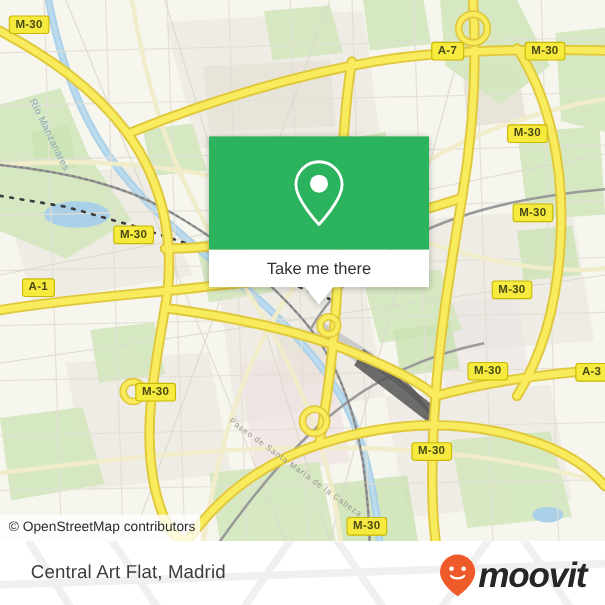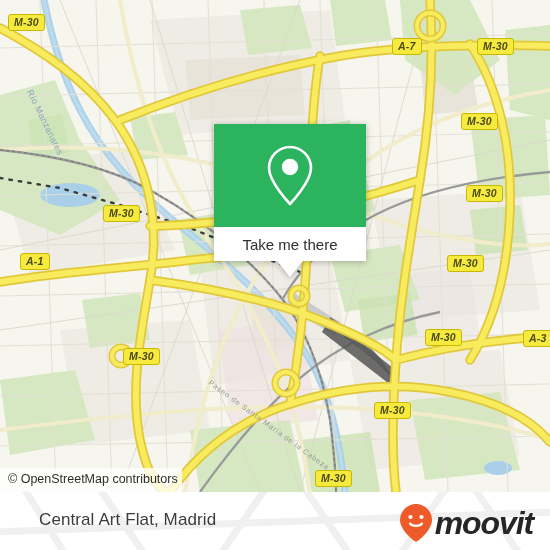--- a/index.html
+++ b/index.html
@@ -26,21 +26,20 @@
     border-radius:3px;
     color:#4a4a16;
     font-size:10.5px;
     font-weight:bold;
     font-family:"Liberation Sans", sans-serif;
     letter-spacing:.2px;
     padding:1px 5px 2px 5px;
     line-height:12px;
     white-space:nowrap;
     text-align:center;
-    font-style:italic;
   }
 
   
   .maplabel {
     position:absolute;
     font-size:9px;
     color:#7d8f9e;
     white-space:nowrap;
     font-family:"Liberation Sans", sans-serif;
   }
@@ -55,23 +54,22 @@
     font-size:12.5px;
     line-height:17px;
     padding:3px 4px 4px 8px;
     white-space:nowrap;
     font-family:"Liberation Sans", sans-serif;
   }
 
   
   #popup {
     position:absolute; left:190px; top:124px;
-    width:152px;
+    width:200px;
     filter: drop-shadow(0 1px 3px rgba(0,0,0,0.28));
-    margin-left: 24px;
   }
   #popup-head {
     height:103px;
     background:#2bb35e;
     display:flex; align-items:center; justify-content:center;
   }
   #popup-body {
     height:34px;
     background:#ffffff;
     display:flex; align-items:center; justify-content:center;
@@ -89,21 +87,21 @@
     border-top:16px solid #ffffff;
   }
 
   
   #footer {
     position:absolute; left:0; top:492px; width:550px; height:58px;
     background:#ffffff; overflow:hidden;
   }
   #footer-watermark { position:absolute; left:0; top:0; width:550px; height:58px; }
   #footer-title {
-    position:absolute; left:39px; top:18px;
+    position:absolute; left:28px; top:18px;
     font-size:17px; color:#3c3c3c; letter-spacing:.1px;
     font-family:"Liberation Sans", sans-serif;
     white-space:nowrap;
   }
   #brand {
     position:absolute; right:17px; top:11px;
     display:flex; align-items:center; gap:2px;
   }
   #brand-word {
     font-size:32px; font-weight:bold; color:#262626;

